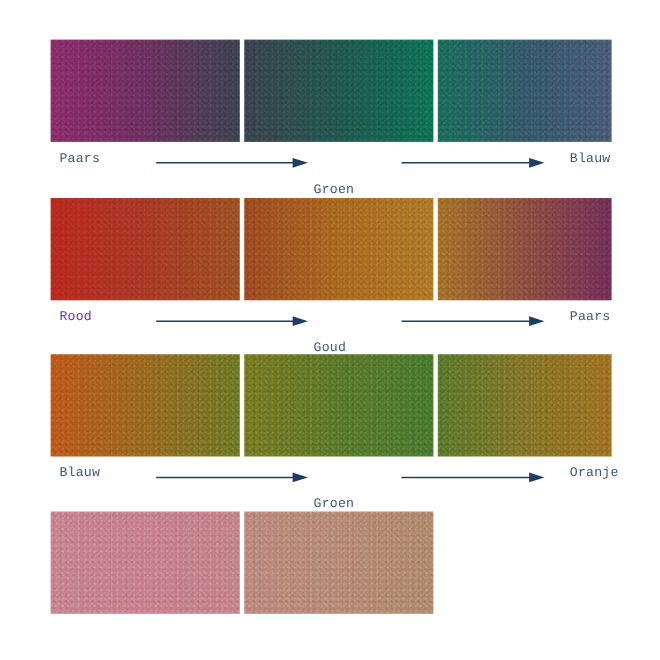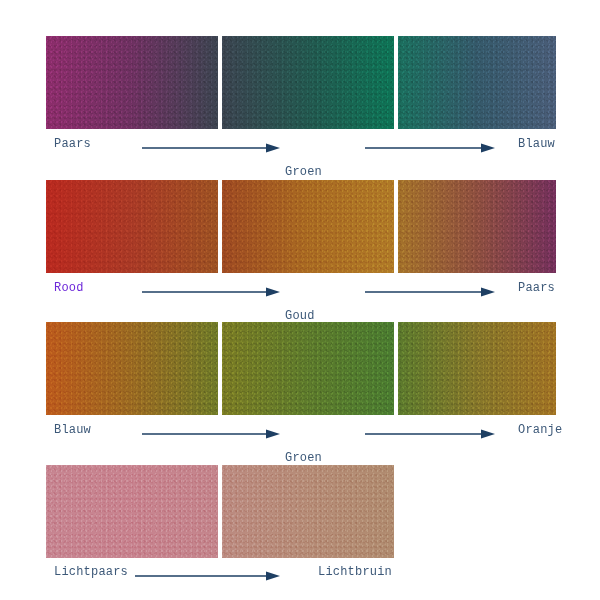--- a/index.html
+++ b/index.html
@@ -218,24 +218,14 @@
     <div class="swatch-strip">
       <div class="swatch col-0b" style="background: linear-gradient(to right, rgb(199, 133, 145) 0%, rgb(200, 131, 143) 50%, rgb(196, 133, 140) 100%);">
         <span class="grain"></span>
       </div>
       <div class="swatch col-1b" style="background: linear-gradient(to right, rgb(188, 139, 129) 0%, rgb(182, 140, 119) 50%, rgb(176, 139, 111) 100%);">
         <span class="grain"></span>
       </div>
     </div>
   </div>
 
-  <div class="legend-row lr-3">
-    <span class="legend-label lbl-start" style="color: rgb(60, 88, 120);">Lichtpaars</span>
-    <span class="arrow arrow-r3">
-      <svg width="145" height="10" viewBox="0 0 145 10" aria-hidden="true">
-        <line x1="0" y1="5" x2="133" y2="5" stroke="#1e3f63" stroke-width="1.4"></line>
-        <polygon points="131,0.6 145,5 131,9.4" fill="#1e3f63"></polygon>
-      </svg>
-    </span>
-    <span class="legend-label lbl-end-r3" style="color: rgb(60, 88, 120);">Lichtbruin</span>
-  </div>
 
 </div>
 
 </body></html>

